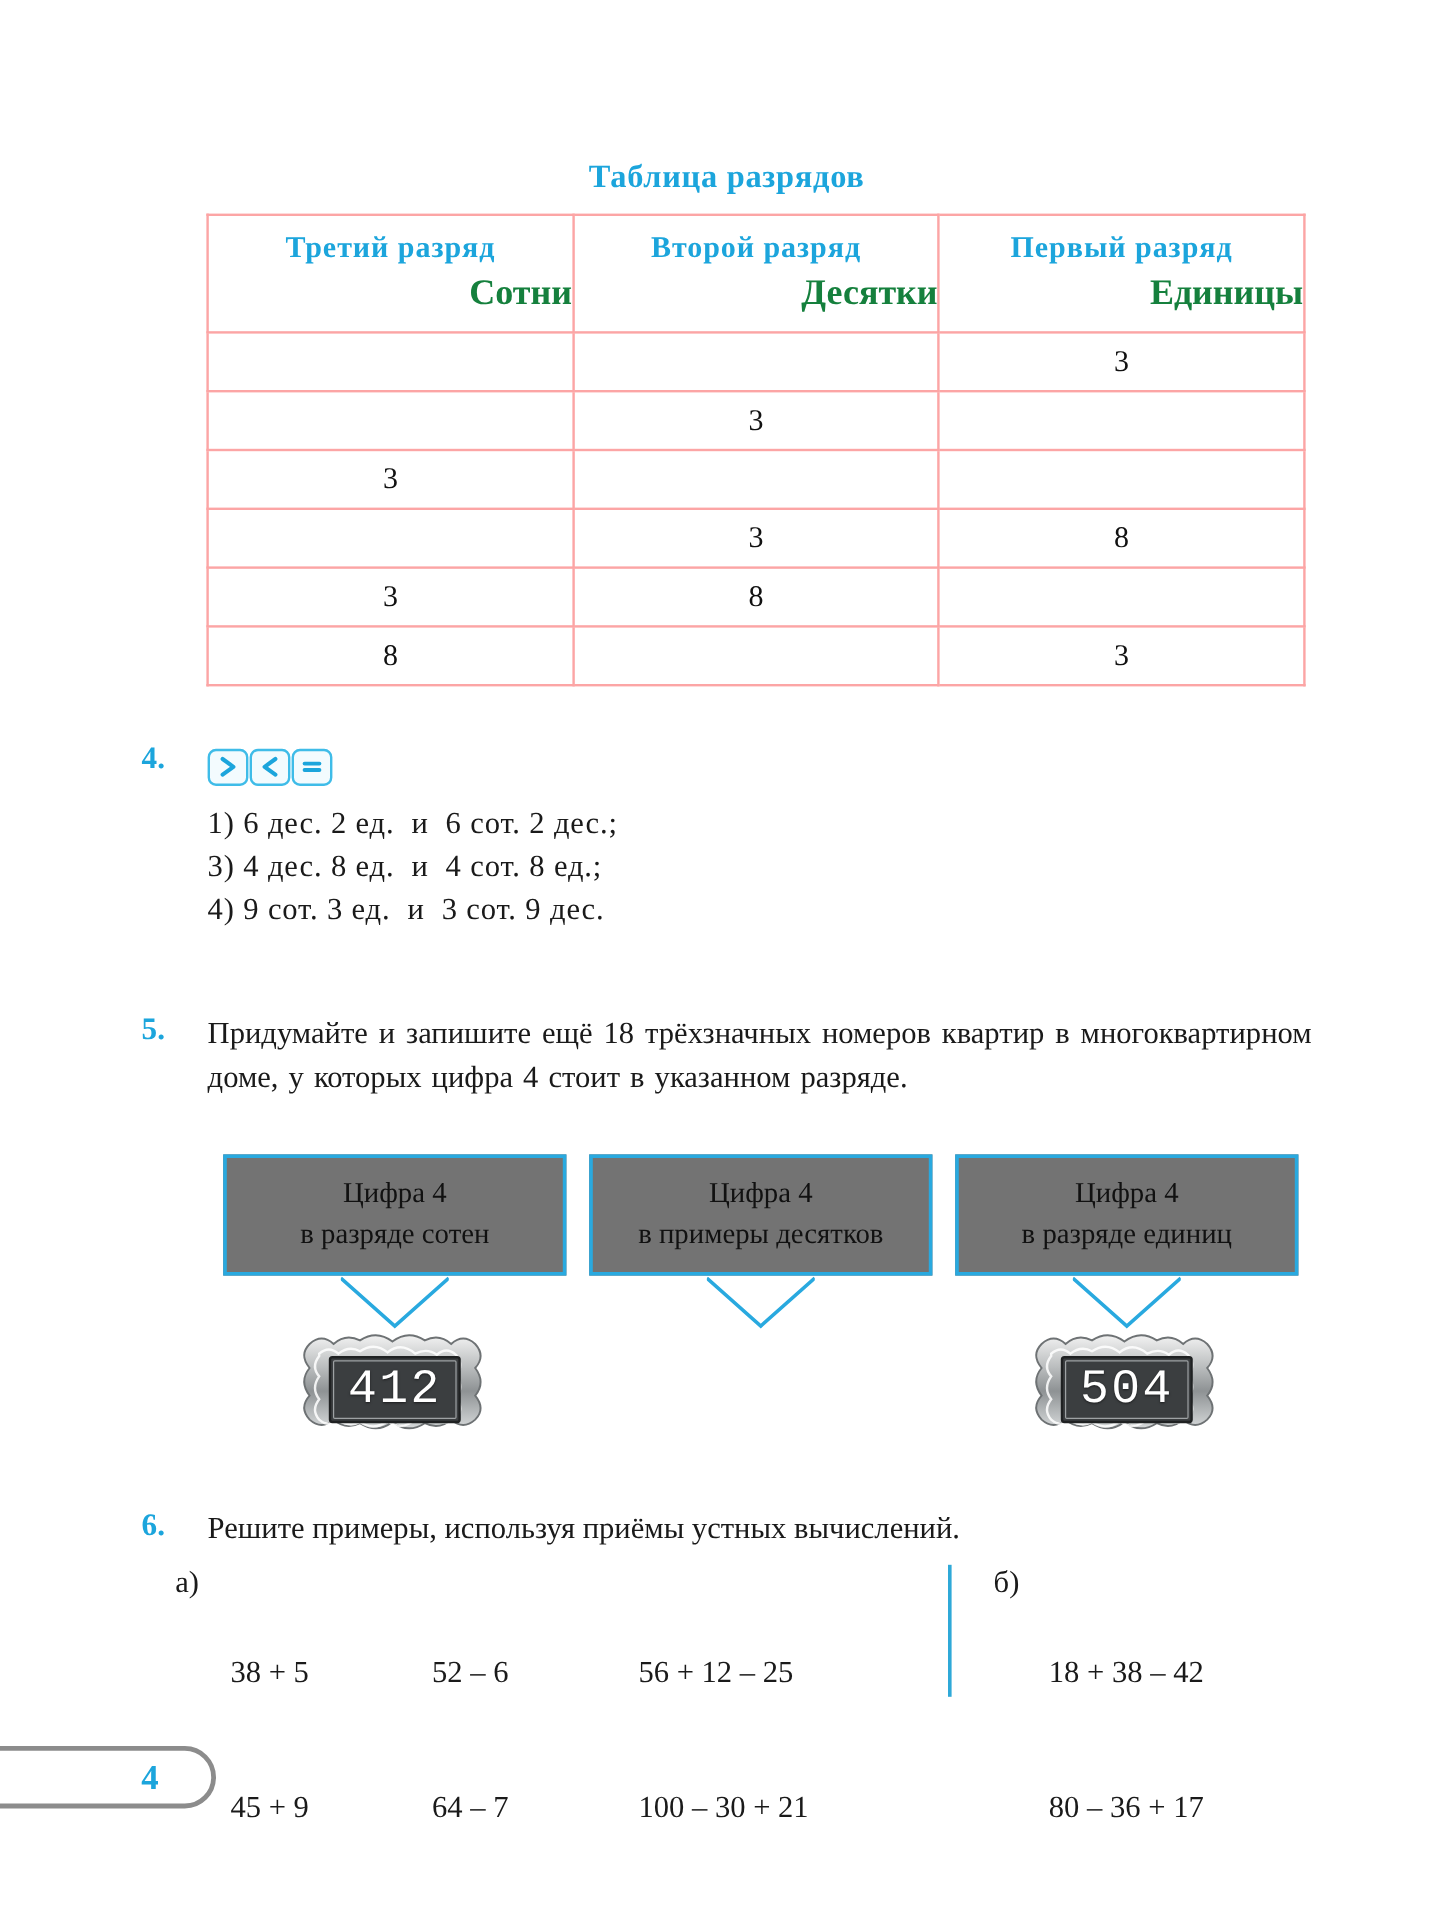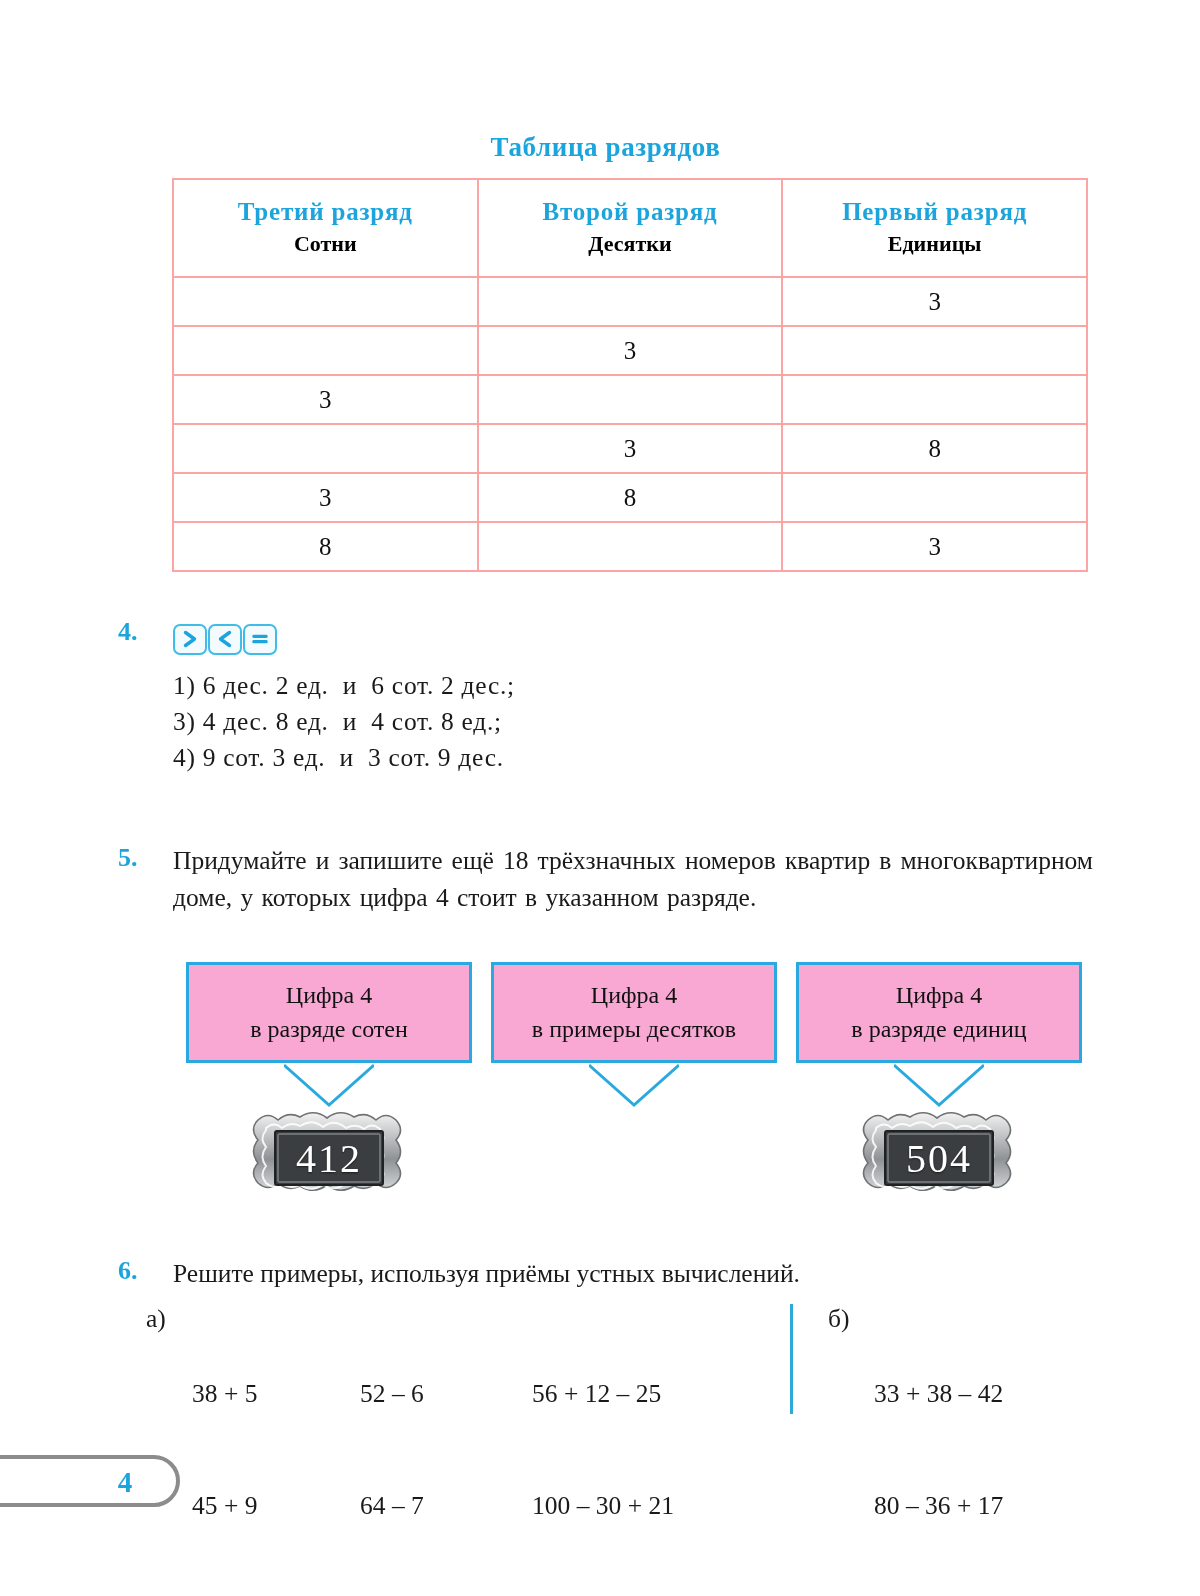--- a/index.html
+++ b/index.html
@@ -45,24 +45,25 @@
     padding: 6px 0 8px 0;
   }
   .hdr-top {
     font-size: 25px;
     font-weight: bold;
     color: #1CA5DC;
     letter-spacing: 0.8px;
     line-height: 1.35;
   }
   .hdr-bot {
-    font-size: 22px;
+    font-size: 30px;
     font-weight: bold;
-    color: #000000;
+    color: #15803d;
     line-height: 1.35;
+    text-align: right;
   }
   #digit-table tbody td {
     height: 49px;
     font-size: 25px;
     color: #111111;
   }
 
   
   .exercise {
     position: absolute;
@@ -125,21 +126,21 @@
     width: 896px;
     display: flex;
     justify-content: space-between;
   }
   .callout-wrap {
     position: relative;
     width: 286px;
   }
   .callout-box {
     border: 3px solid #29A9DF;
-    background: #f9a8d4;
+    background: #737373;
     text-align: center;
     padding: 13px 6px 14px 6px;
     font-size: 24px;
     line-height: 1.42;
     color: #111111;
   }
   .callout-tail {
     position: absolute;
     left: 50%;
     transform: translateX(-50%);
@@ -169,21 +170,21 @@
   .plaque svg { display: block; }
   .plaque-num {
     position: absolute;
     left: 0; top: 0;
     width: 178px; height: 104px;
     display: flex;
     align-items: center;
     justify-content: center;
     color: #ffffff;
     font-size: 40px;
-    font-family: Liberation Serif, serif;
+    font-family: Liberation Mono, monospace;
     letter-spacing: 2px;
     text-shadow: 0 1px 2px rgba(0,0,0,.55);
   }
 
   
   #ex6-cols {
     position: absolute;
     left: 118px; top: 1300px;
     width: 980px;
     height: 120px;
@@ -418,21 +419,21 @@
     <div class="ex6-sub w3">
       <div>56 + 12 – 25</div>
       <div>100 – 30 + 21</div>
       
     </div>
   </div>
 
   <div class="ex6-colB">
     <div class="ex6-label">б)</div>
     <div class="ex6-sub wb">
-      <div>33 + 38 – 42</div>
+      <div>18 + 38 – 42</div>
       <div>80 – 36 + 17</div>
       
     </div>
   </div>
 </div>
 
 <div id="footer-pill"></div>
 <div id="page-number">4</div>
 
 </body></html>

